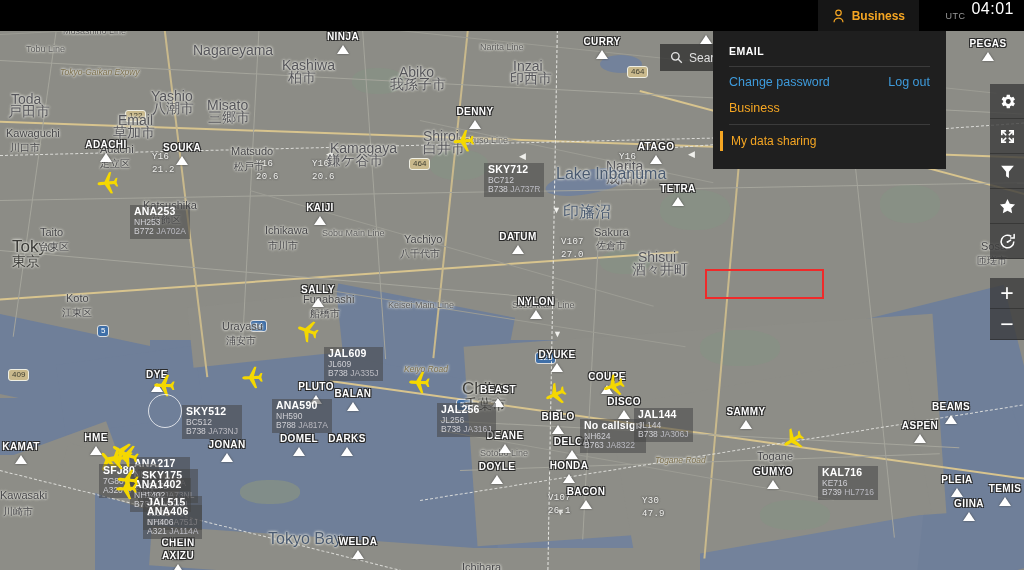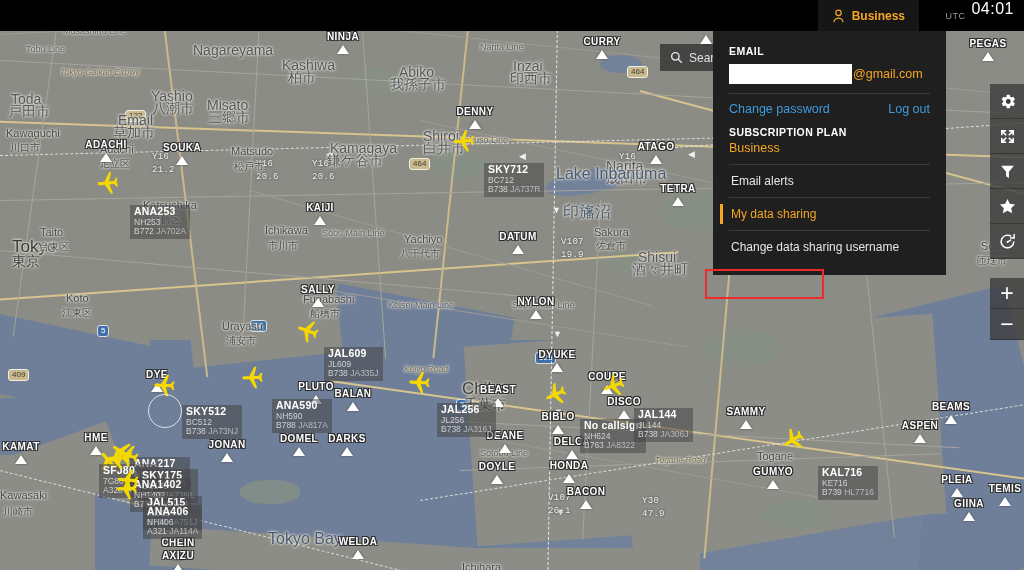--- a/index.html
+++ b/index.html
@@ -335,21 +335,21 @@
         <div style="position: absolute; left: 312px; top: 159px;">
           <div class="aw-label">Y16</div>
           <div class="aw-label" style="top: 13px; position: absolute;">20.6</div>
         </div>
         <div style="position: absolute; left: 619px; top: 152px;">
           <div class="aw-label">Y16</div>
           <div class="aw-label" style="top: 13px; position: absolute;">20.6</div>
         </div>
         <div style="position: absolute; left: 561px; top: 237px;">
           <div class="aw-label">V107</div>
-          <div class="aw-label" style="top: 13px; position: absolute;">19.9</div>
+          <div class="aw-label" style="top: 13px; position: absolute;">27.0</div>
         </div>
         <div style="position: absolute; left: 548px; top: 493px;">
           <div class="aw-label">V107</div>
           <div class="aw-label" style="top: 13px; position: absolute;">26.1</div>
         </div>
         <div style="position: absolute; left: 642px; top: 496px;">
           <div class="aw-label">Y30</div>
           <div class="aw-label" style="top: 13px; position: absolute;">47.9</div>
         </div>
       </div>
@@ -810,32 +810,25 @@
       <span>Business</span>
     </div>
     <div id="utc-wrap">
       <span class="utc-lbl">UTC</span>
       <span class="clock">04:01</span>
     </div>
   </div>
 
   <div id="acct-panel">
     <div class="sec-title">EMAIL</div>
-    <div id="email-row">
-      <input id="email-input" type="text" value="" style="">
-      <span id="email-domain">@gmail.com</span>
-    </div>
     <div class="hr"></div>
     <div id="links-row">
       <a>Change password</a>
       <a>Log out</a>
     </div>
-    <div class="plan-title">SUBSCRIPTION PLAN</div>
     <div class="plan-value">Business</div>
     <div id="menu-list">
-        <div class="menu-item">Email alerts</div>
         <div class="menu-item active">My data sharing</div>
-        <div class="menu-item">Change data sharing username</div>
       </div>
   </div>
   <div id="hl-box"></div>
 
 </div>
 
 </body></html>

